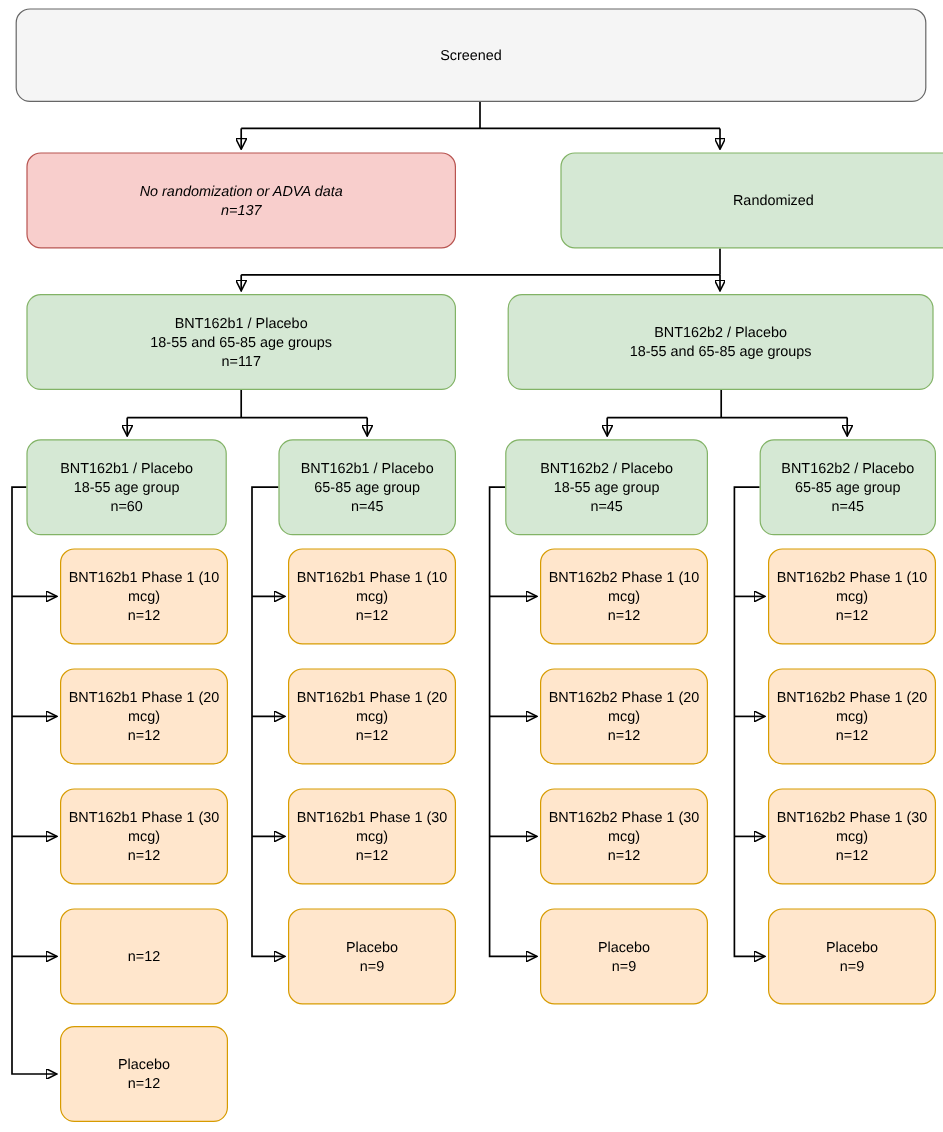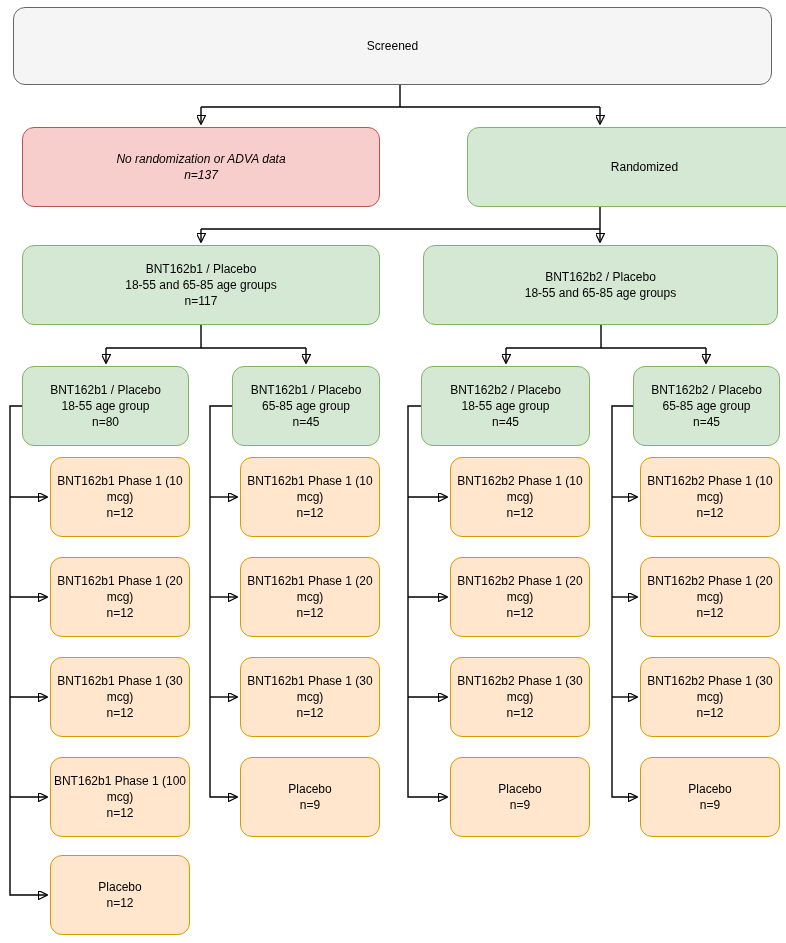--- a/index.html
+++ b/index.html
@@ -111,21 +111,21 @@
     <div class="ln">n=117</div>
   </div>
   <div class="node green" style="left:423px;top:245px;width:355px;height:80px;">
     <div class="ln">BNT162b2 / Placebo</div>
     <div class="ln">18-55 and 65-85 age groups</div>
   </div>
 
   <div class="node green" style="left:22px;top:366px;width:167px;height:80px;">
     <div class="ln">BNT162b1 / Placebo</div>
     <div class="ln">18-55 age group</div>
-    <div class="ln">n=80</div>
+    <div class="ln">n=60</div>
   </div>
   <div class="node green" style="left:232px;top:366px;width:148px;height:80px;">
     <div class="ln">BNT162b1 / Placebo</div>
     <div class="ln">65-85 age group</div>
     <div class="ln">n=45</div>
   </div>
   <div class="node green" style="left:421px;top:366px;width:169px;height:80px;">
     <div class="ln">BNT162b2 / Placebo</div>
     <div class="ln">18-55 age group</div>
     <div class="ln">n=45</div>
@@ -142,21 +142,20 @@
   </div>
   <div class="node orange" style="left:50px;top:557px;width:140px;height:80px;">
     <div class="ln">BNT162b1 Phase 1 (20 mcg)</div>
     <div class="ln">n=12</div>
   </div>
   <div class="node orange" style="left:50px;top:657px;width:140px;height:80px;">
     <div class="ln">BNT162b1 Phase 1 (30 mcg)</div>
     <div class="ln">n=12</div>
   </div>
   <div class="node orange" style="left:50px;top:757px;width:140px;height:80px;">
-    <div class="ln">BNT162b1 Phase 1 (100 mcg)</div>
     <div class="ln">n=12</div>
   </div>
   <div class="node orange" style="left:50px;top:855px;width:140px;height:80px;">
     <div class="ln">Placebo</div>
     <div class="ln">n=12</div>
   </div>
 
   <div class="node orange" style="left:240px;top:457px;width:140px;height:80px;">
     <div class="ln">BNT162b1 Phase 1 (10 mcg)</div>
     <div class="ln">n=12</div>

